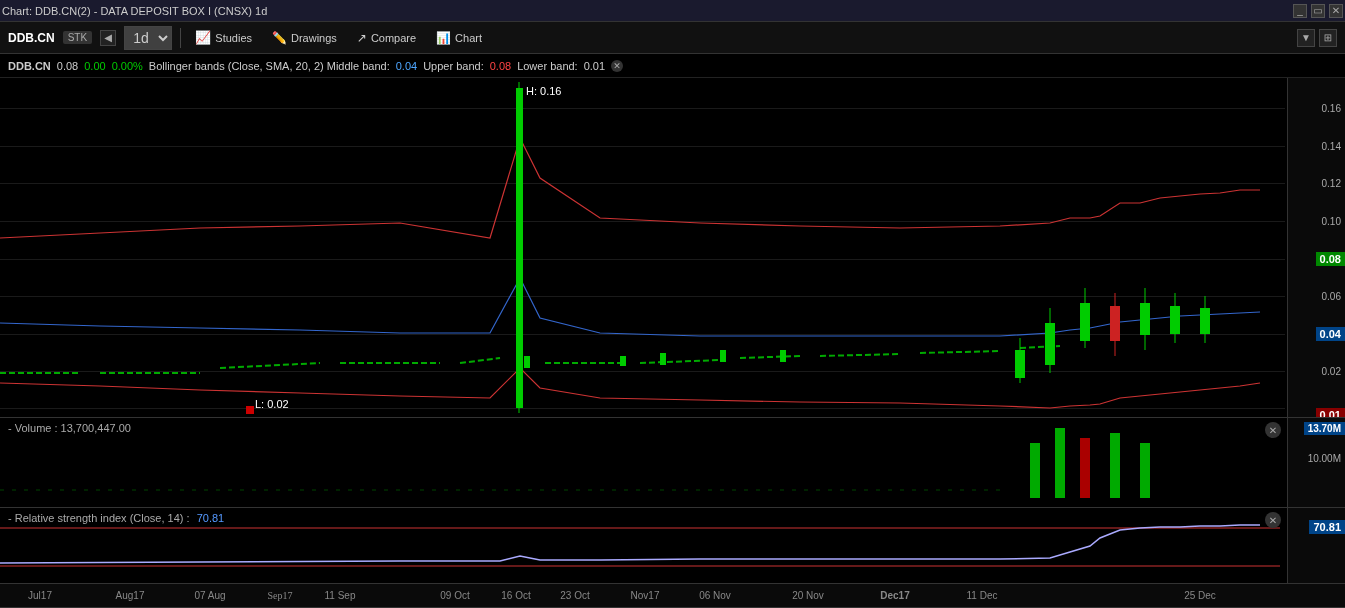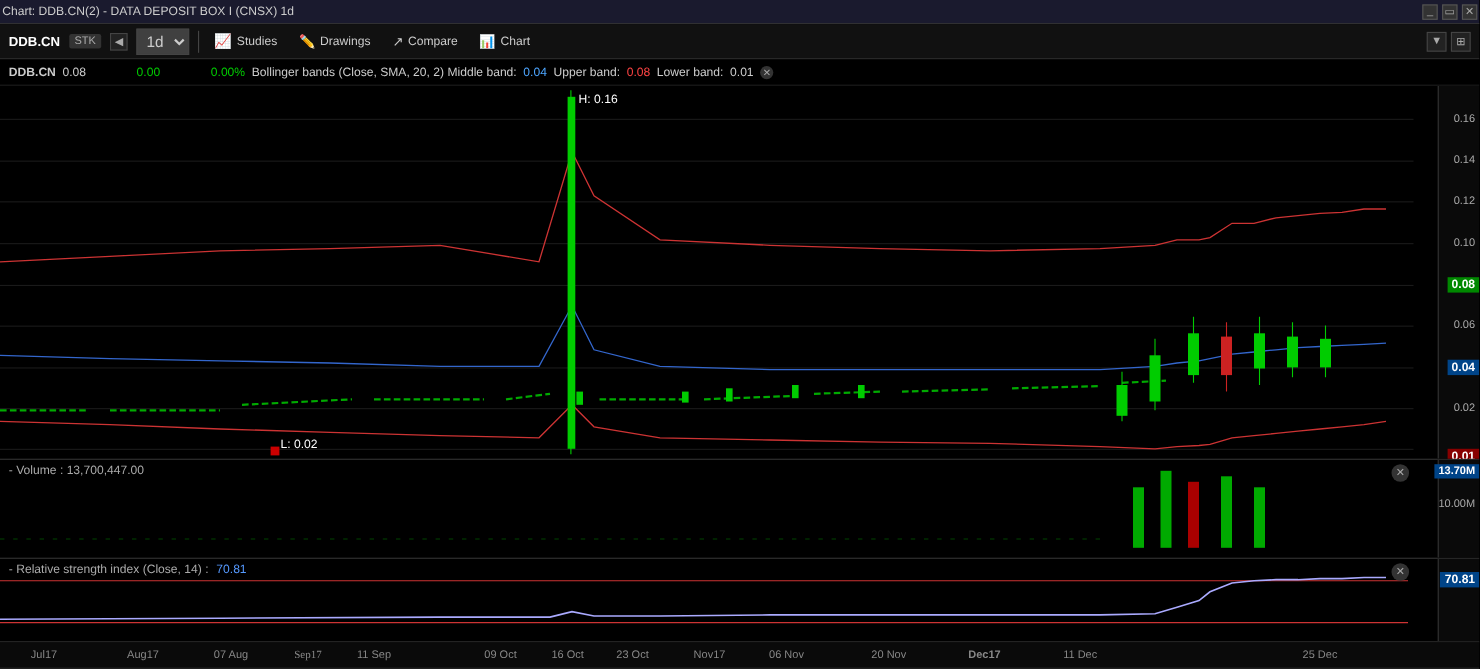--- a/index.html
+++ b/index.html
@@ -120,21 +120,21 @@
       height: 24px;
       display: flex;
       align-items: center;
       padding: 0 8px;
       gap: 6px;
       border-bottom: 1px solid #222;
       font-size: 11px;
     }
     .info-ticker { color: #ccc; font-weight: bold; }
     .info-price { color: #ccc; }
-    .info-change-zero { color: #00cc00; margin-left: 40px; }
+    .info-change-zero { color: #00cc00; }
     .info-bb-text { color: #ccc; }
     .info-bb-val-blue { color: #4da6ff; }
     .info-bb-val-red { color: #ff4444; }
     .info-bb-val-gray { color: #ccc; }
     .close-x {
       display: inline-block;
       width: 12px;
       height: 12px;
       background: #333;
       border-radius: 50%;
@@ -197,21 +197,21 @@
       position: relative;
       display: flex;
       align-items: center;
     }
 
     
     .price-scale {
       position: absolute;
       right: 0;
       top: 0;
-      width: 38px;
+      width: 58px;
       height: 100%;
       background: #0a0a0a;
       border-left: 1px solid #333;
       font-size: 10px;
       color: #aaa;
     }
     .price-tick {
       position: absolute;
       right: 4px;
       transform: translateY(-50%);

